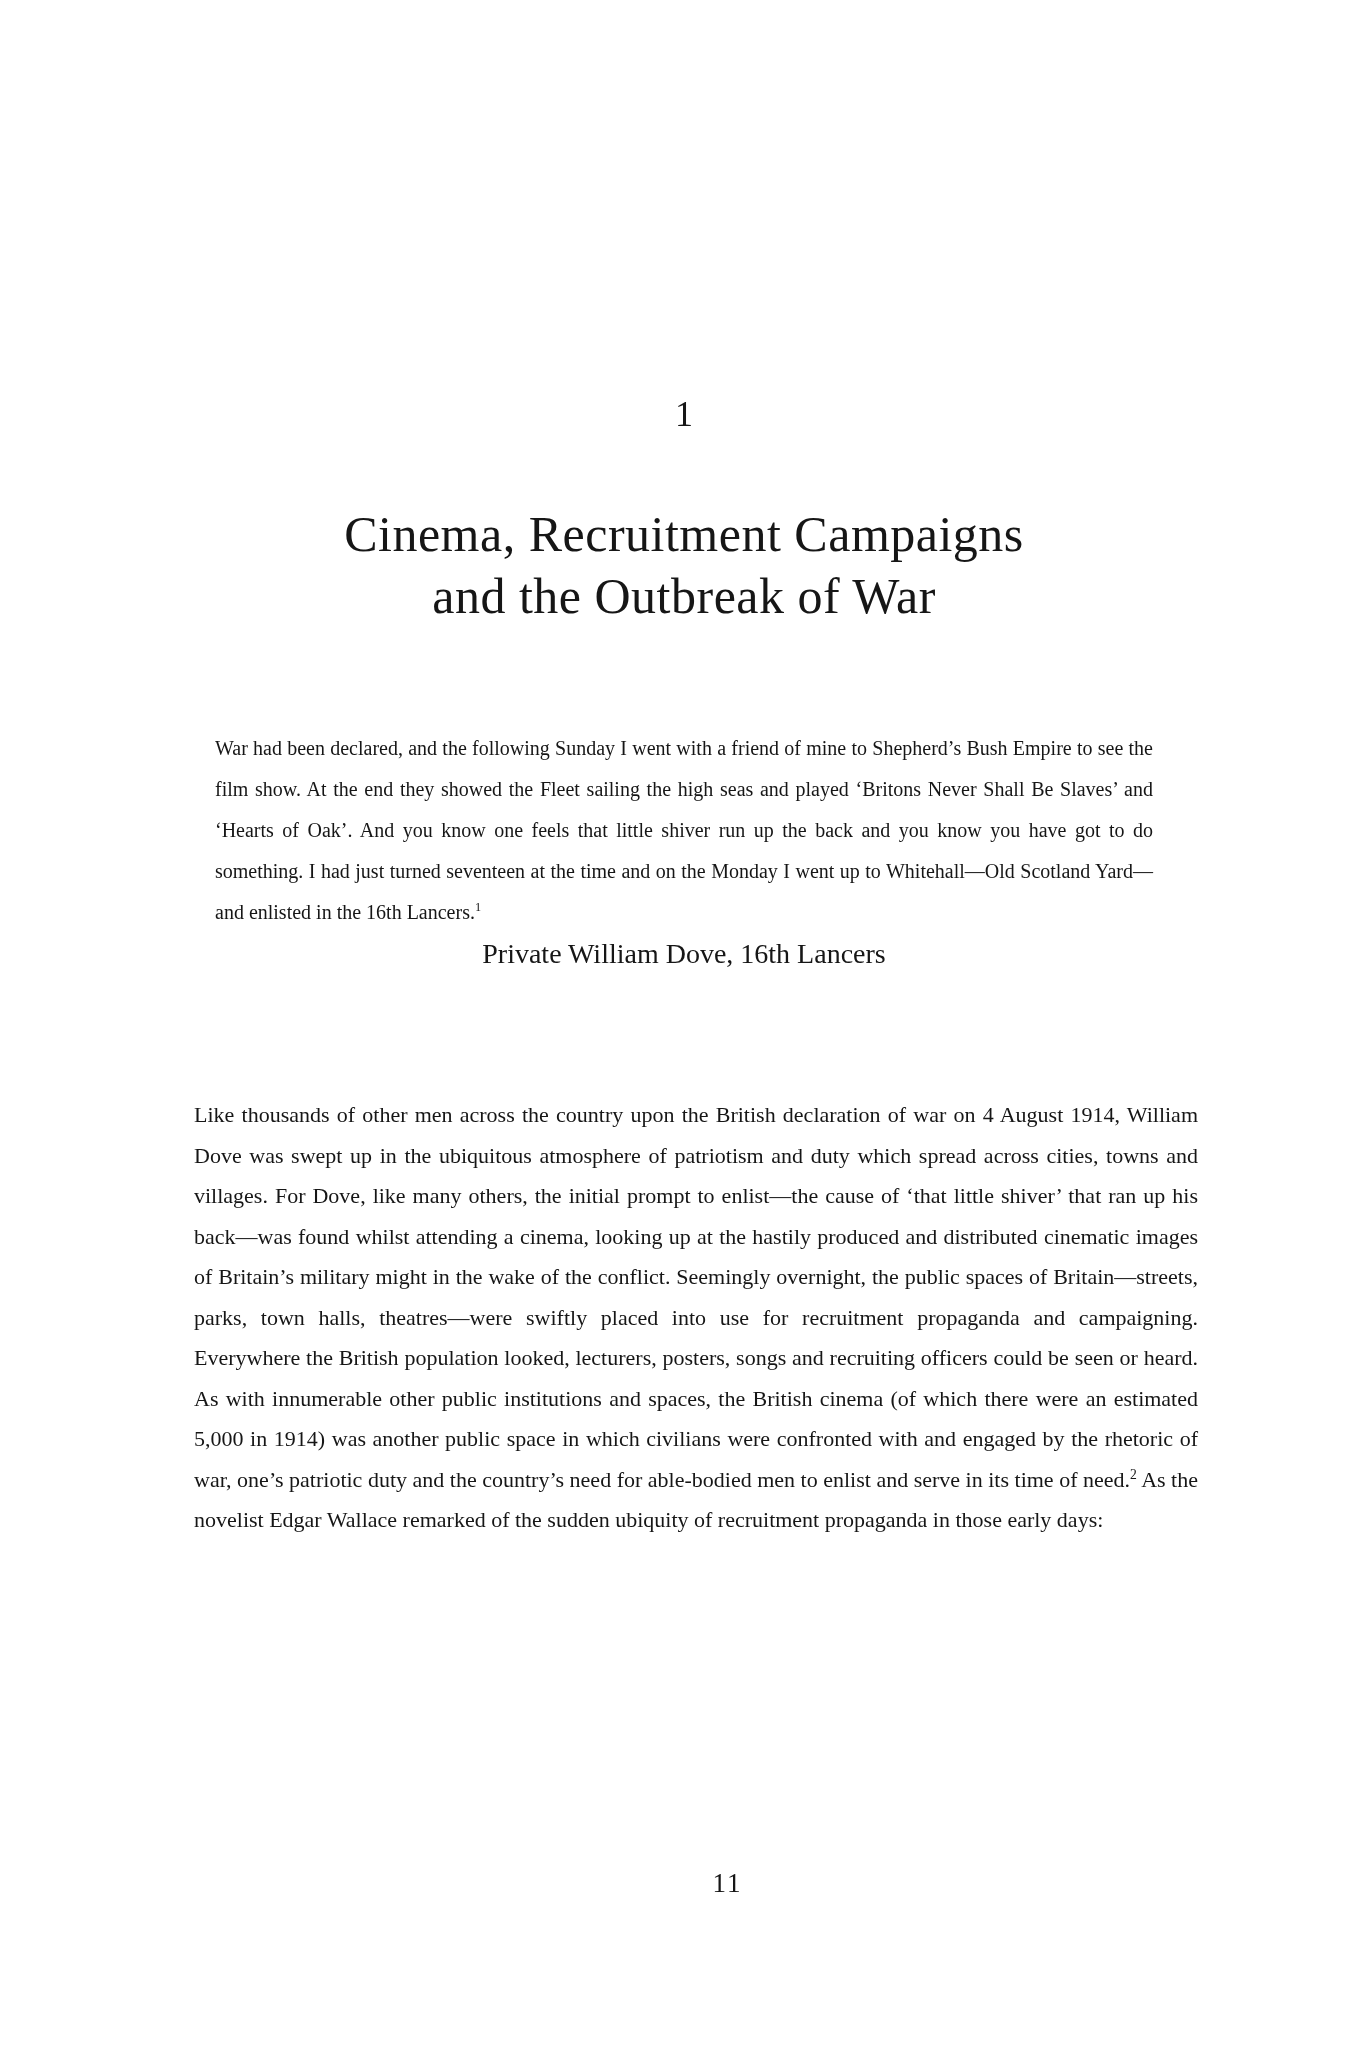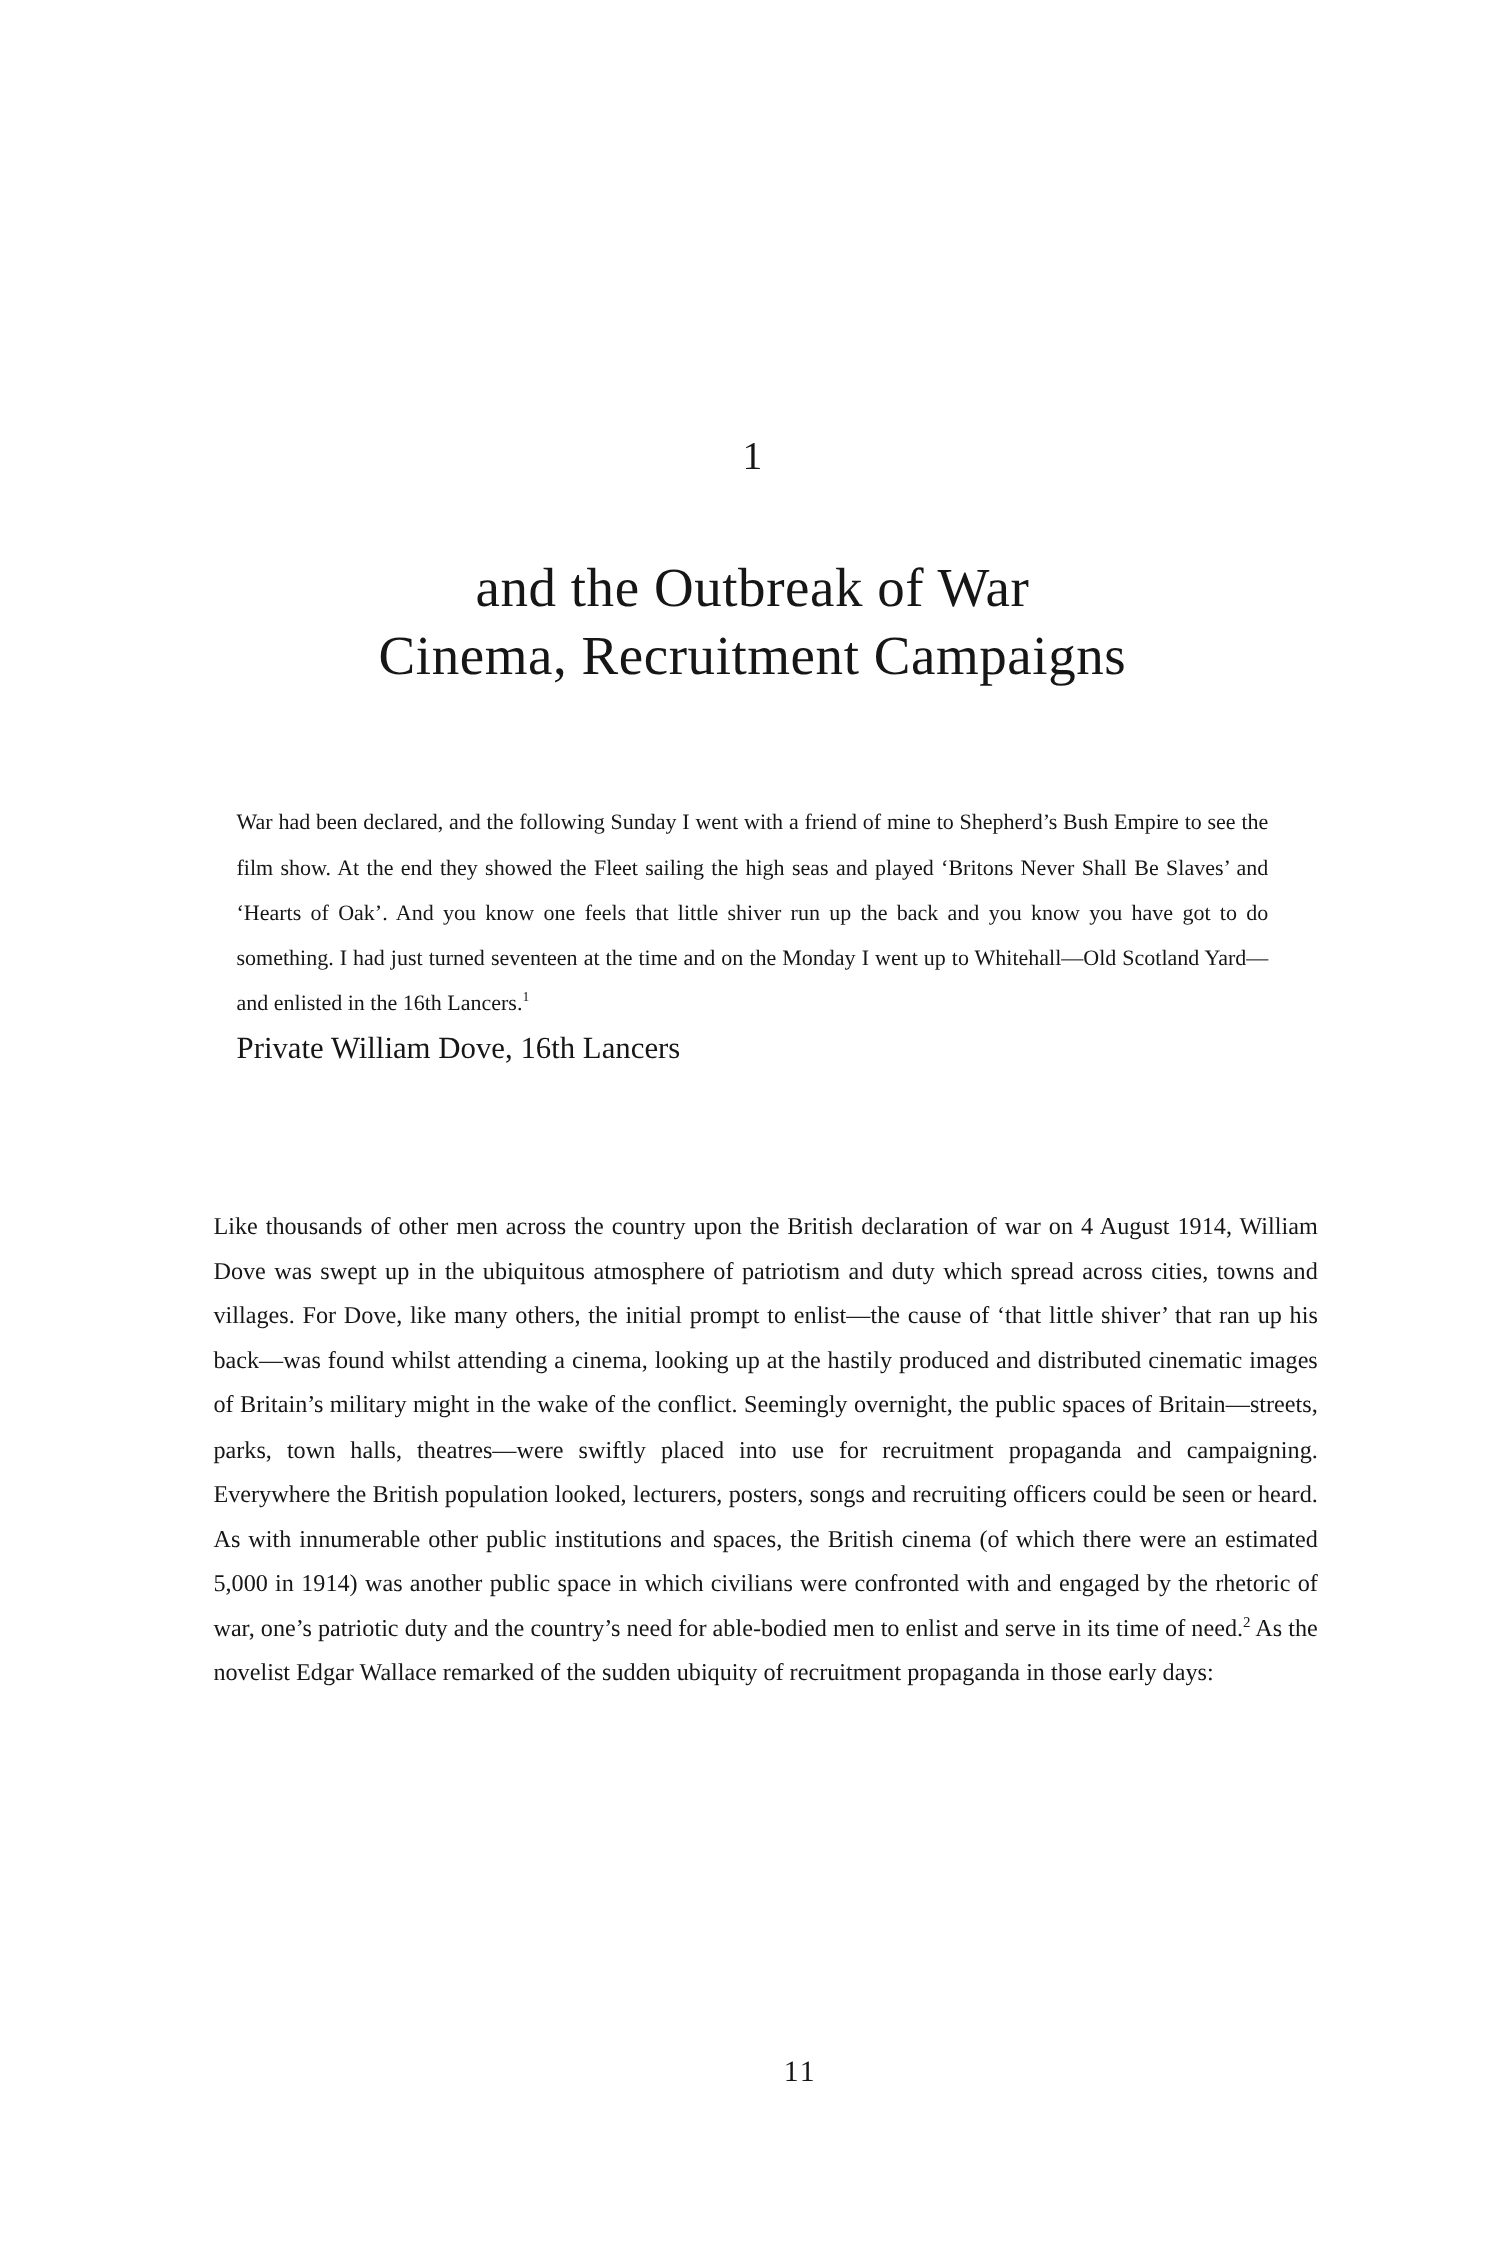--- a/index.html
+++ b/index.html
@@ -58,21 +58,21 @@
     margin: 0;
     font-size: 20px;
     line-height: 41px;
     text-align: justify;
     text-justify: inter-word;
   }
   .epigraph-attribution {
     margin: 0;
     font-size: 28px;
     line-height: 41px;
-    text-align: left;
+    text-align: center;
   }
   .body-paragraph {
     position: absolute;
     top: 1095px;
     left: 12px;
     width: 1004px;
     margin: 0;
     font-size: 22px;
     line-height: 40.5px;
     text-align: justify;
@@ -97,22 +97,22 @@
 </style>
 </head>
 <body>
 
 <div class="page">
   <div class="text-column">
 
     <div class="chapter-number">1</div>
 
     <h1 class="chapter-title">
+      <span class="title-line">Cinema, Recruitment Campaigns</span>
       <span class="title-line">and the Outbreak of War</span>
-      <span class="title-line">Cinema, Recruitment Campaigns</span>
     </h1>
 
     <blockquote class="epigraph">
       <p class="epigraph-text"><span>War had been declared, and the following Sunday I went with a friend of mine to Shepherd’s Bush Empire to see the film show. At the end they showed the Fleet sailing the high seas and played ‘Britons Never Shall Be Slaves’ and ‘Hearts of Oak’. And you know one feels that little shiver run up the back and you know you have got to do something. I had just turned seventeen at the time and on the Monday I went up to Whitehall—Old Scotland Yard—and enlisted in the 16th Lancers.</span><sup class="footnote-marker">1</sup></p>
       <p class="epigraph-attribution">Private William Dove, 16th Lancers</p>
     </blockquote>
 
     <p class="body-paragraph"><span>Like thousands of other men across the country upon the British declaration of war on 4 August 1914, William Dove was swept up in the ubiquitous atmosphere of patriotism and duty which spread across cities, towns and villages. For Dove, like many others, the initial prompt to enlist—the cause of ‘that little shiver’ that ran up his back—was found whilst attending a cinema, looking up at the hastily produced and distributed cinematic images of Britain’s military might in the wake of the conflict. Seemingly overnight, the public spaces of Britain—streets, parks, town halls, theatres—were swiftly placed into use for recruitment propaganda and campaigning. Everywhere the British population looked, lecturers, posters, songs and recruiting officers could be seen or heard. As with innumerable other public institutions and spaces, the British cinema (of which there were an estimated 5,000 in 1914) was another public space in which civilians were confronted with and engaged by the rhetoric of war, one’s patriotic duty and the country’s need for able-bodied men to enlist and serve in its time of need.</span><sup class="footnote-marker">2</sup><span> As the novelist Edgar Wallace remarked of the sudden ubiquity of recruitment propaganda in those early days:</span></p>
 
   </div>

